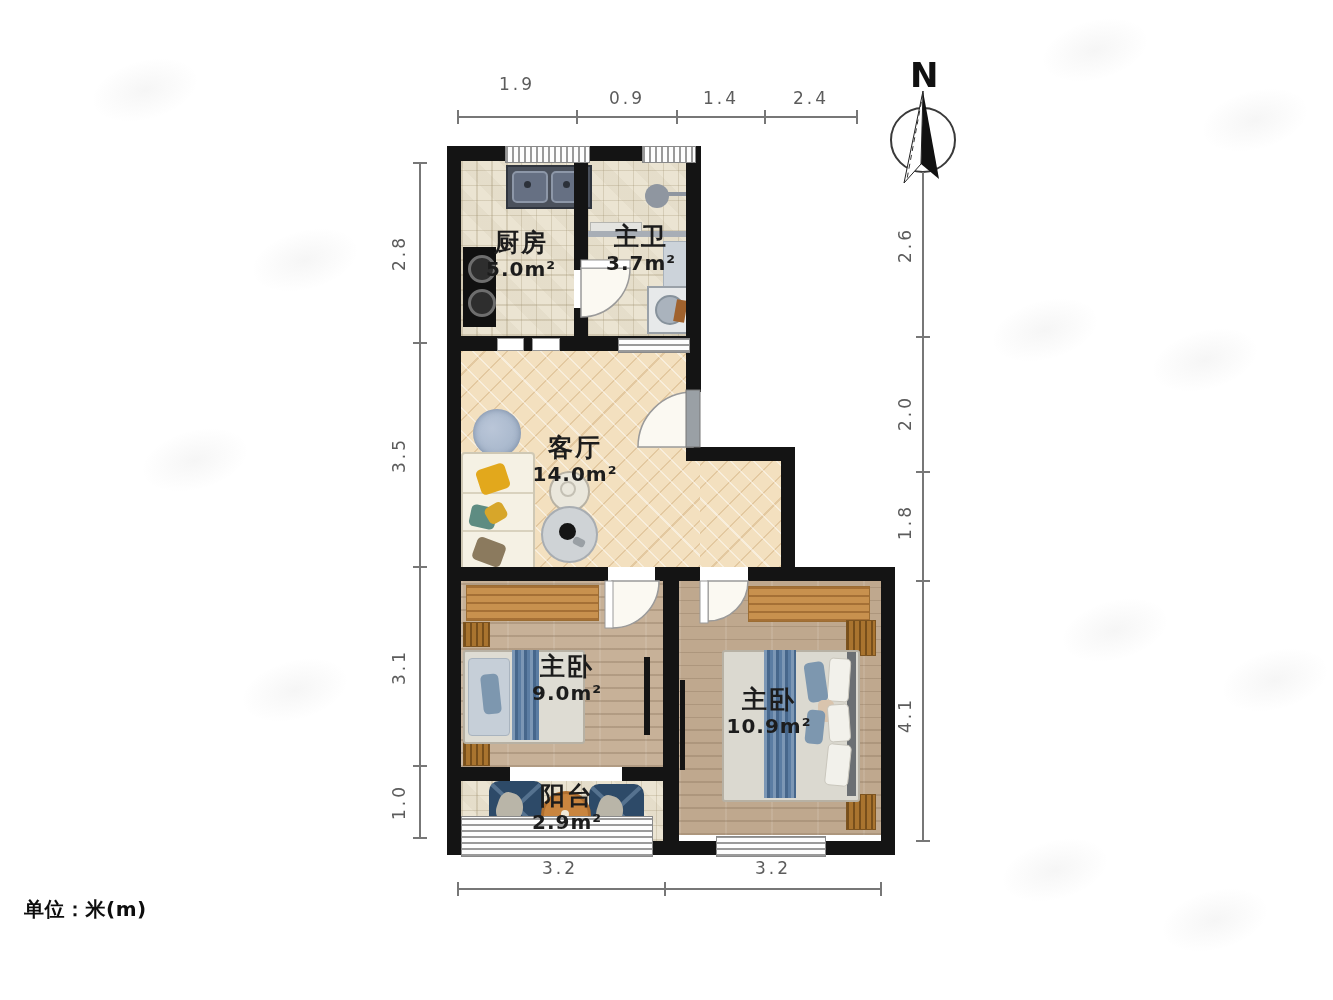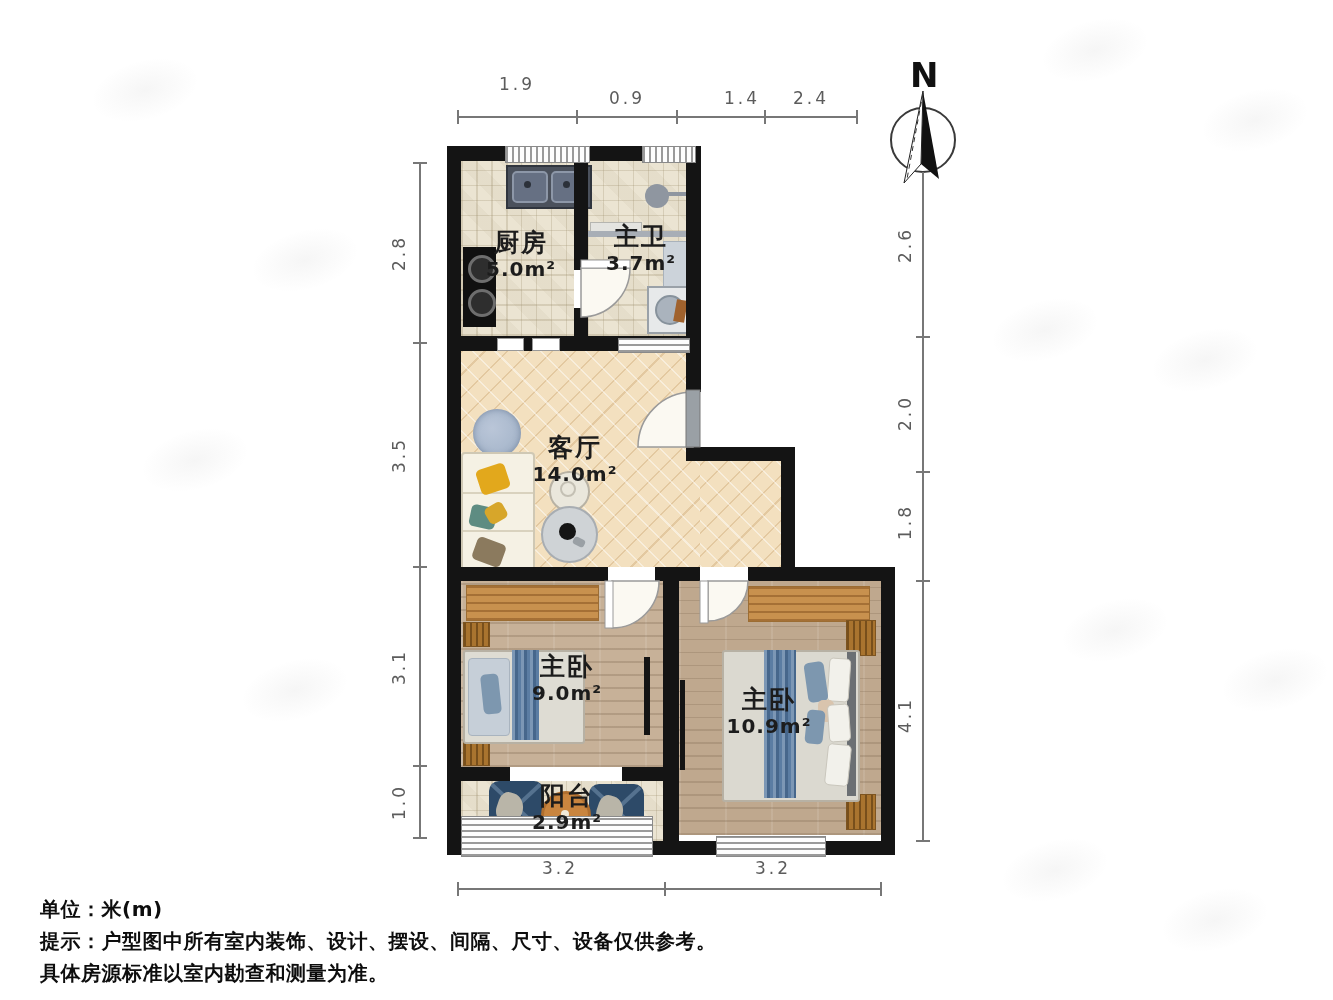--- a/index.html
+++ b/index.html
@@ -54,21 +54,21 @@
   .room-label .nm{font-size:25px;font-weight:bold;letter-spacing:2px;}
   .room-label .ar{font-size:20px;font-weight:bold;letter-spacing:1px;}
   
   .rline{position:absolute;background:#777;z-index:50;}
   .tick-v{position:absolute;width:2px;height:14px;background:#777;z-index:50;}
   .tick-h{position:absolute;width:14px;height:2px;background:#777;z-index:50;}
   .dim{position:absolute;z-index:50;color:#5c5c5c;font-size:17px;letter-spacing:3px;
        transform:translate(-50%,-50%);white-space:nowrap;}
   .dim.rot{transform:translate(-50%,-50%) rotate(-90deg);}
   
-  .foot{position:absolute;left:40px;z-index:50;color:#0d0d0d;font-size:20px;font-weight:bold;
+  .foot{position:absolute;left:24px;z-index:50;color:#0d0d0d;font-size:20px;font-weight:bold;
         letter-spacing:.5px;white-space:nowrap;}
   .wm{position:absolute;z-index:0;width:110px;height:60px;opacity:.05;
       background:radial-gradient(closest-side, #444, transparent);transform:rotate(-15deg);}
   svg.overlay{position:absolute;left:0;top:0;z-index:30;pointer-events:none;}
   .nlabel{position:absolute;z-index:51;font-size:34px;font-weight:bold;color:#111;}
 </style>
 </head>
 <body>
 
 <div id="canvas">
@@ -250,21 +250,21 @@
   </div>
 
   <div class="rline" style="left:458px;top:116px;width:399px;height:2px;"></div>
   <div class="tick-v" style="left:457px;top:110px;"></div>
   <div class="tick-v" style="left:576px;top:110px;"></div>
   <div class="tick-v" style="left:676px;top:110px;"></div>
   <div class="tick-v" style="left:764px;top:110px;"></div>
   <div class="tick-v" style="left:856px;top:110px;"></div>
   <div class="dim" style="left:517px;top:84px;">1.9</div>
   <div class="dim" style="left:627px;top:98px;">0.9</div>
-  <div class="dim" style="left:742px;top:98px;">1.4</div>
+  <div class="dim" style="left:721px;top:98px;">1.4</div>
   <div class="dim" style="left:811px;top:98px;">2.4</div>
 
   <div class="rline" style="left:419px;top:163px;width:2px;height:675px;"></div>
   <div class="tick-h" style="left:413px;top:162px;"></div>
   <div class="tick-h" style="left:413px;top:342px;"></div>
   <div class="tick-h" style="left:413px;top:566px;"></div>
   <div class="tick-h" style="left:413px;top:765px;"></div>
   <div class="tick-h" style="left:413px;top:837px;"></div>
   <div class="dim rot" style="left:399px;top:253px;">2.8</div>
   <div class="dim rot" style="left:399px;top:455px;">3.5</div>
@@ -282,16 +282,14 @@
   <div class="dim rot" style="left:905px;top:715px;">4.1</div>
 
   <div class="rline" style="left:458px;top:888px;width:424px;height:2px;"></div>
   <div class="tick-v" style="left:457px;top:882px;"></div>
   <div class="tick-v" style="left:664px;top:882px;"></div>
   <div class="tick-v" style="left:880px;top:882px;"></div>
   <div class="dim" style="left:560px;top:868px;">3.2</div>
   <div class="dim" style="left:773px;top:868px;">3.2</div>
 
   <div class="foot" style="top:896px;">单位：米(m)</div>
-  <div class="foot" style="top:928px;">提示：户型图中所有室内装饰、设计、摆设、间隔、尺寸、设备仅供参考。</div>
-  <div class="foot" style="top:960px;">具体房源标准以室内勘查和测量为准。</div>
 
 </div>
 
 </body></html>

